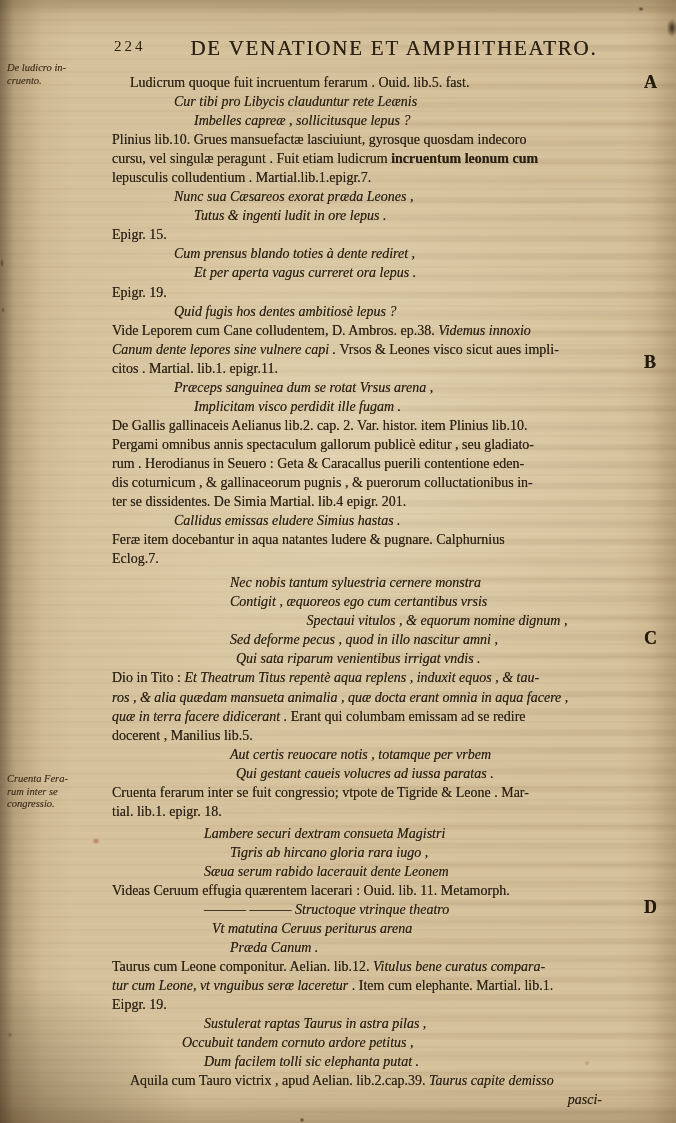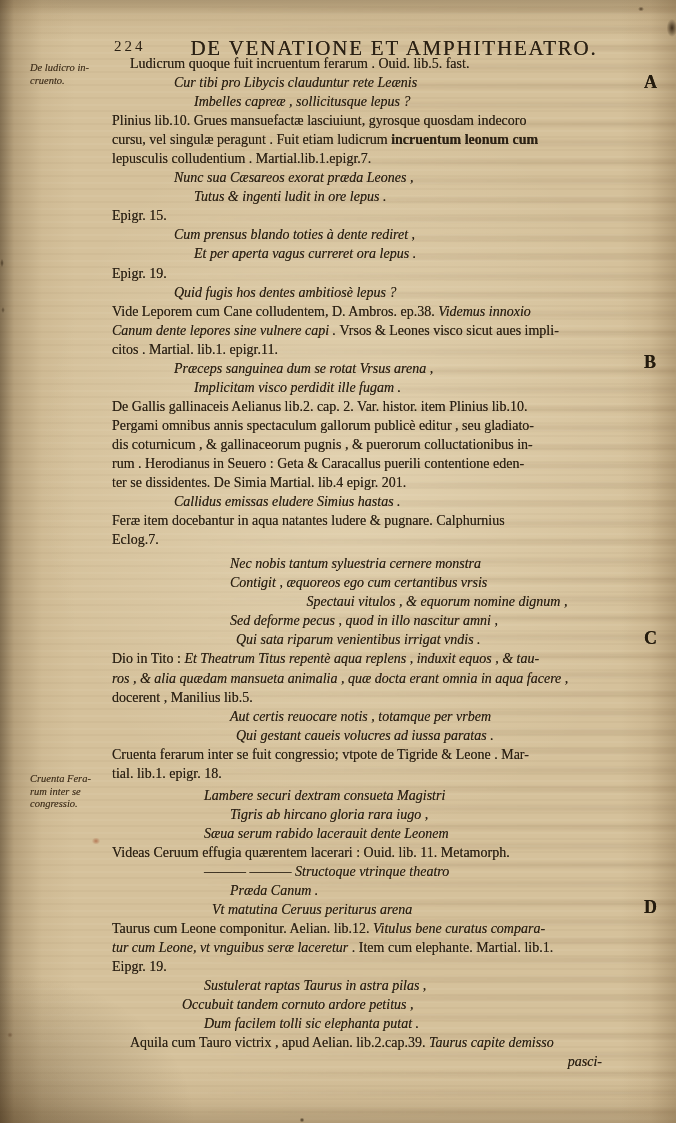--- a/index.html
+++ b/index.html
@@ -31,26 +31,26 @@
       repeating-linear-gradient(180deg, transparent 0 7px, rgba(118,92,58,.10) 7px 13px, transparent 13px 19px);
     -webkit-mask-image:linear-gradient(90deg, transparent 30%, rgba(0,0,0,.8) 68%, black 100%);
             mask-image:linear-gradient(90deg, transparent 30%, rgba(0,0,0,.8) 68%, black 100%);
     filter:blur(1px);
   }
   .header-row{position:absolute;top:36px;left:0;width:676px;height:28px;}
   .page-number{position:absolute;left:114px;top:2px;font-size:15px;letter-spacing:3px;}
   .running-title{position:absolute;left:168px;top:0;width:452px;text-align:center;
     font-size:21px;letter-spacing:1.8px;white-space:nowrap;
     text-shadow:0 0 .6px rgba(43,33,20,.8);}
-  .text-block{position:absolute;left:112px;top:54px;width:532px;}
+  .text-block{position:absolute;left:112px;top:73px;width:532px;}
   .line{white-space:nowrap;line-height:19.05px;font-size:14px;
     text-shadow:0 0 .5px rgba(43,33,20,.65);}
   .line .it{font-style:italic;}
   .line .bd{font-weight:bold;}
-  .margin-note{position:absolute;left:30px;width:96px;
+  .margin-note{position:absolute;left:7px;width:96px;
     font-style:italic;font-size:10.5px;line-height:12.5px;color:#42321e;
     text-shadow:0 0 .4px rgba(66,50,30,.6);}
   .section-letter{position:absolute;left:644px;width:24px;
     font-size:18px;font-weight:bold;color:#241b0e;
     text-shadow:0 0 .6px rgba(36,27,14,.8);}
 </style>
 </head>
 <body>
 
 <div class="page">
@@ -92,45 +92,46 @@
       <div class="line" style="padding-left: 82px;"><span class="it">Et per aperta vagus curreret ora lepus .</span></div>
       <div class="line"><span>Epigr. 19.</span></div>
       <div class="line" style="padding-left: 62px;"><span class="it">Quid fugis hos dentes ambitiosè lepus ?</span></div>
       <div class="line"><span>Vide Leporem cum Cane colludentem, D. Ambros. ep.38. </span><span class="it">Videmus innoxio</span></div>
       <div class="line"><span class="it">Canum dente lepores sine vulnere capi . </span><span>Vrsos &amp; Leones visco sicut aues impli-</span></div>
       <div class="line"><span>citos . Martial. lib.1. epigr.11.</span></div>
       <div class="line" style="padding-left: 62px;"><span class="it">Præceps sanguinea dum se rotat Vrsus arena ,</span></div>
       <div class="line" style="padding-left: 82px;"><span class="it">Implicitam visco perdidit ille  fugam .</span></div>
       <div class="line"><span>De Gallis gallinaceis  Aelianus lib.2. cap. 2. Var. histor. item Plinius lib.10.</span></div>
       <div class="line"><span>Pergami omnibus annis spectaculum gallorum publicè editur , seu gladiato-</span></div>
+      <div class="line"><span>rum . Herodianus in Seuero :  Geta &amp; Caracallus puerili contentione eden-</span></div>
       <div class="line"><span>dis coturnicum , &amp; gallinaceorum pugnis , &amp; puerorum colluctationibus in-</span></div>
-      <div class="line"><span>rum . Herodianus in Seuero :  Geta &amp; Caracallus puerili contentione eden-</span></div>
       <div class="line"><span>ter se dissidentes.  De Simia Martial. lib.4  epigr. 201.</span></div>
       <div class="line" style="padding-left: 62px;"><span class="it">Callidus emissas eludere Simius hastas .</span></div>
       <div class="line"><span>Feræ item docebantur in aqua natantes ludere &amp; pugnare.  Calphurnius</span></div>
       <div class="line"><span>Eclog.7.</span></div>
       <div class="line" style="padding-left: 118px; margin-top: 5px;"><span class="it">Nec nobis tantum syluestria cernere monstra</span></div>
       <div class="line" style="padding-left: 118px;"><span class="it">Contigit , æquoreos ego cum certantibus vrsis</span></div>
       <div class="line" style="padding-left: 118px; text-align: center;"><span class="it">Spectaui vitulos , &amp; equorum nomine dignum ,</span></div>
       <div class="line" style="padding-left: 118px;"><span class="it">Sed deforme pecus , quod in illo nascitur amni ,</span></div>
       <div class="line" style="padding-left: 124px;"><span class="it">Qui sata riparum venientibus irrigat vndis .</span></div>
       <div class="line"><span>Dio in Tito : </span><span class="it">Et Theatrum Titus repentè aqua replens , induxit equos , &amp; tau-</span></div>
       <div class="line"><span class="it">ros , &amp; alia quædam mansueta animalia , quæ docta erant omnia in aqua  facere ,</span></div>
+      <div class="line"><span class="it">quæ  in  terra  facere  didicerant . </span><span>Erant qui columbam  emissam ad  se redire</span></div>
       <div class="line"><span>docerent ,   Manilius lib.5.</span></div>
       <div class="line" style="padding-left: 118px;"><span class="it">Aut certis reuocare notis , totamque per  vrbem</span></div>
       <div class="line" style="padding-left: 124px;"><span class="it">Qui gestant caueis volucres ad iussa paratas .</span></div>
       <div class="line"><span>Cruenta ferarum inter se fuit congressio; vtpote de Tigride &amp; Leone . Mar-</span></div>
       <div class="line"><span>tial. lib.1. epigr. 18.</span></div>
       <div class="line" style="padding-left: 92px; margin-top: 3px;"><span class="it">Lambere securi dextram consueta Magistri</span></div>
       <div class="line" style="padding-left: 118px;"><span class="it">Tigris ab hircano gloria rara iugo ,</span></div>
       <div class="line" style="padding-left: 92px;"><span class="it">Sæua serum rabido lacerauit dente Leonem</span></div>
       <div class="line"><span>Videas Ceruum effugia quærentem lacerari :  Ouid. lib. 11. Metamorph.</span></div>
       <div class="line" style="padding-left: 92px;"><span>——— ——— </span><span class="it">Structoque vtrinque theatro</span></div>
+      <div class="line" style="padding-left: 100px;"><span class="it">Vt matutina Ceruus periturus arena</span></div>
       <div class="line" style="padding-left: 118px;"><span class="it">Præda Canum .</span></div>
-      <div class="line" style="padding-left: 100px;"><span class="it">Vt matutina Ceruus periturus arena</span></div>
       <div class="line"><span>Taurus cum Leone componitur. Aelian. lib.12. </span><span class="it">Vitulus bene curatus compara-</span></div>
       <div class="line"><span class="it">tur cum Leone, vt vnguibus seræ laceretur </span><span>. Item cum elephante. Martial. lib.1.</span></div>
       <div class="line"><span>Eipgr. 19.</span></div>
       <div class="line" style="padding-left: 92px;"><span class="it">Sustulerat raptas Taurus in astra pilas ,</span></div>
       <div class="line" style="padding-left: 70px;"><span class="it">Occubuit tandem cornuto ardore petitus ,</span></div>
       <div class="line" style="padding-left: 92px;"><span class="it">Dum  facilem tolli  sic  elephanta putat .</span></div>
       <div class="line" style="padding-left: 18px;"><span>Aquila cum Tauro victrix , apud Aelian. lib.2.cap.39. </span><span class="it">Taurus capite demisso</span></div>
       <div class="line" style="text-align: right; padding-right: 42px;"><span class="it">pasci-</span></div>
     </div>
 </div>

